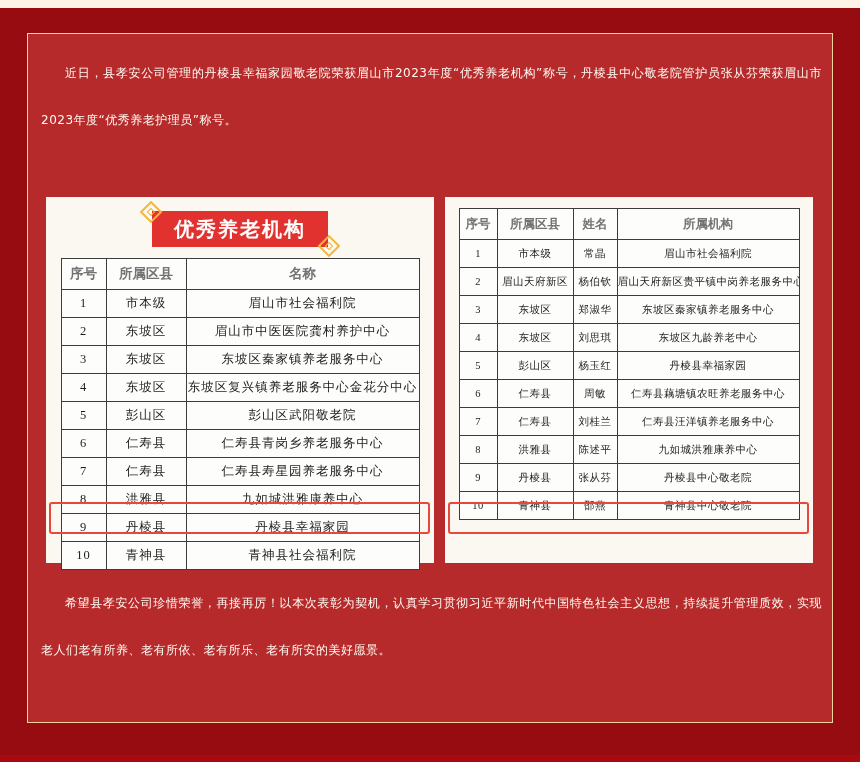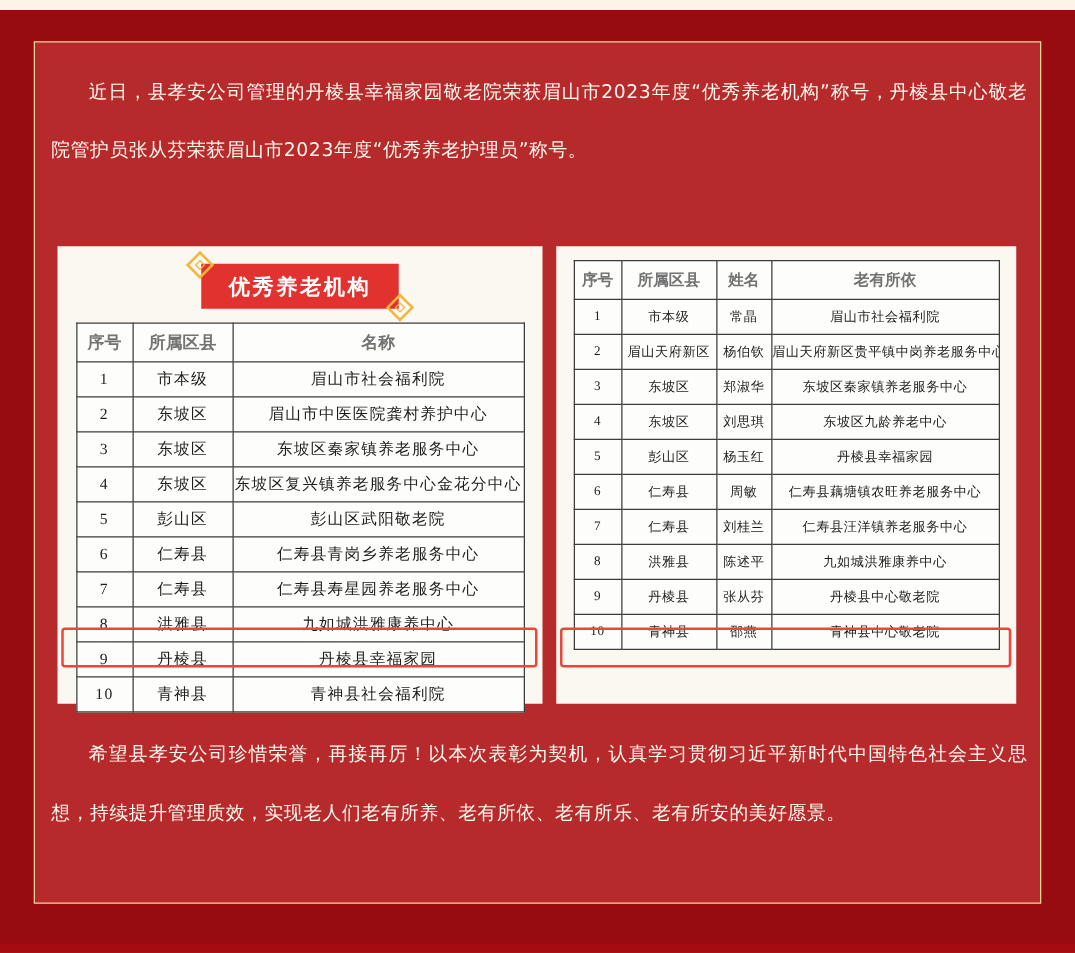--- a/index.html
+++ b/index.html
@@ -11,35 +11,35 @@
   .top-strip{position:absolute;top:0;left:0;right:0;height:8px;background:var(--top_strip,#fdf3e7)}
   .bottom-strip{position:absolute;bottom:0;left:0;right:0;height:7px;background:var(--bottom_strip,#a70b10)}
   .panel{
     position:absolute;left:27px;top:33px;width:806px;height:690px;box-sizing:border-box;
     background:var(--panel_bg,#b72a2b);
     border:1px solid var(--panel_border,#f0d49e);
   }
   .para{
     position:absolute;left:13px;right:10px;margin:0;
     color:var(--text_on_red,#fffaf2);
-    font-size:15px;line-height:47px;letter-spacing:.5px;
+    font-size:12px;line-height:47px;letter-spacing:.5px;
     text-align:justify;text-indent:2em;
   }
   .para-intro{top:16px}
   .para-closing{top:546px}
   .cards{position:absolute;top:163px;left:18px;display:flex;gap:11px}
   .card{position:relative;height:366px;box-sizing:border-box;background:var(--card_bg,#fbf8f2)}
   .card-left{width:388px}
   .card-right{width:368px}
   .badge{
     position:relative;margin:14px auto 0;width:max-content;height:36px;padding:0 22px;
     background:var(--badge_red,#e23230);
     display:flex;align-items:center;justify-content:center;
   }
-  .badge-label{color:#fff;font-weight:bold;font-size:17px;letter-spacing:2px}
+  .badge-label{color:#fff;font-weight:bold;font-size:20px;letter-spacing:2px}
   .deco{position:absolute;width:12px;height:12px;border:2px solid var(--badge_gold,#f2b63c);transform:rotate(45deg)}
   .deco-tl{left:-9px;top:-7px}
   .deco-br{right:-9px;bottom:-7px}
   .deco-tl::after,.deco-br::after{
     content:"";position:absolute;inset:3px;border:1px solid var(--badge_gold,#f2b63c);
   }
   table.awards{
     margin:11px auto 0;border-collapse:collapse;table-layout:fixed;background:#fdfdfb;
   }
   .t-left{width:358px}
@@ -153,21 +153,21 @@
             <col class="c1">
             <col class="c2">
             <col class="c3">
             <col class="c4">
           </colgroup>
         <tbody>
             <tr>
               <th>序号</th>
               <th>所属区县</th>
               <th>姓名</th>
-              <th>老有所依</th>
+              <th>所属机构</th>
             </tr>
             <tr>
               <td>1</td>
               <td>市本级</td>
               <td>常晶</td>
               <td>眉山市社会福利院</td>
             </tr>
             <tr>
               <td>2</td>
               <td>眉山天府新区</td>

